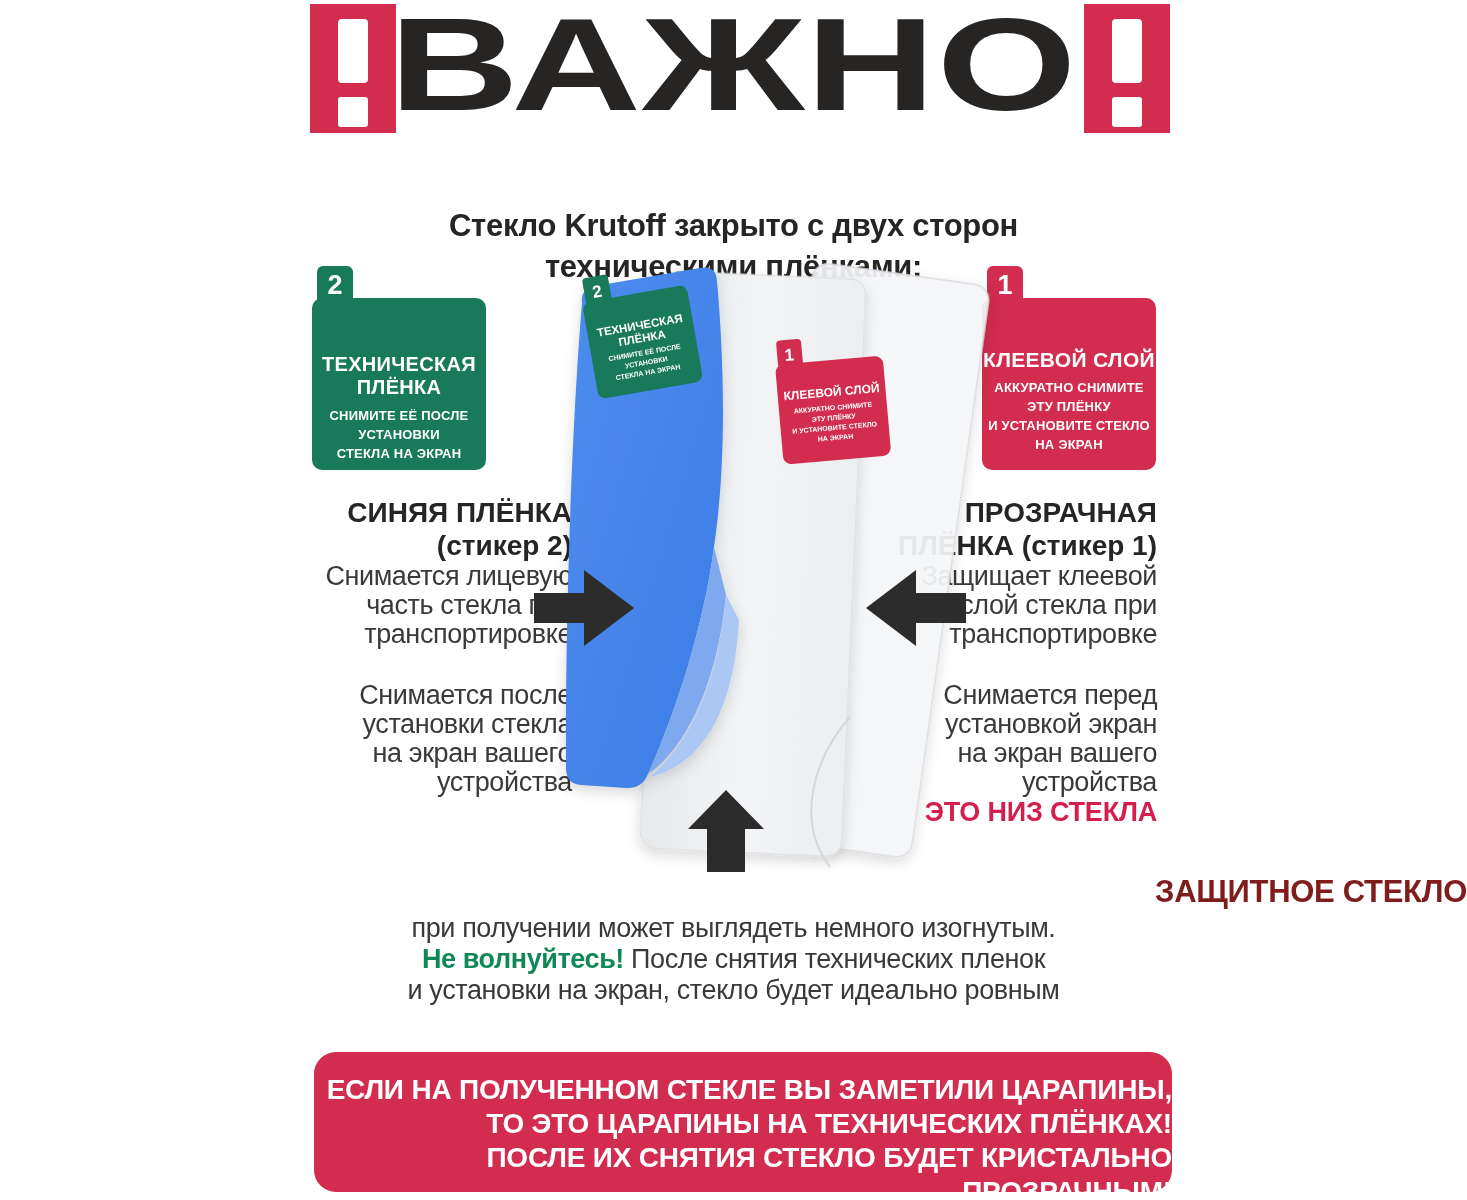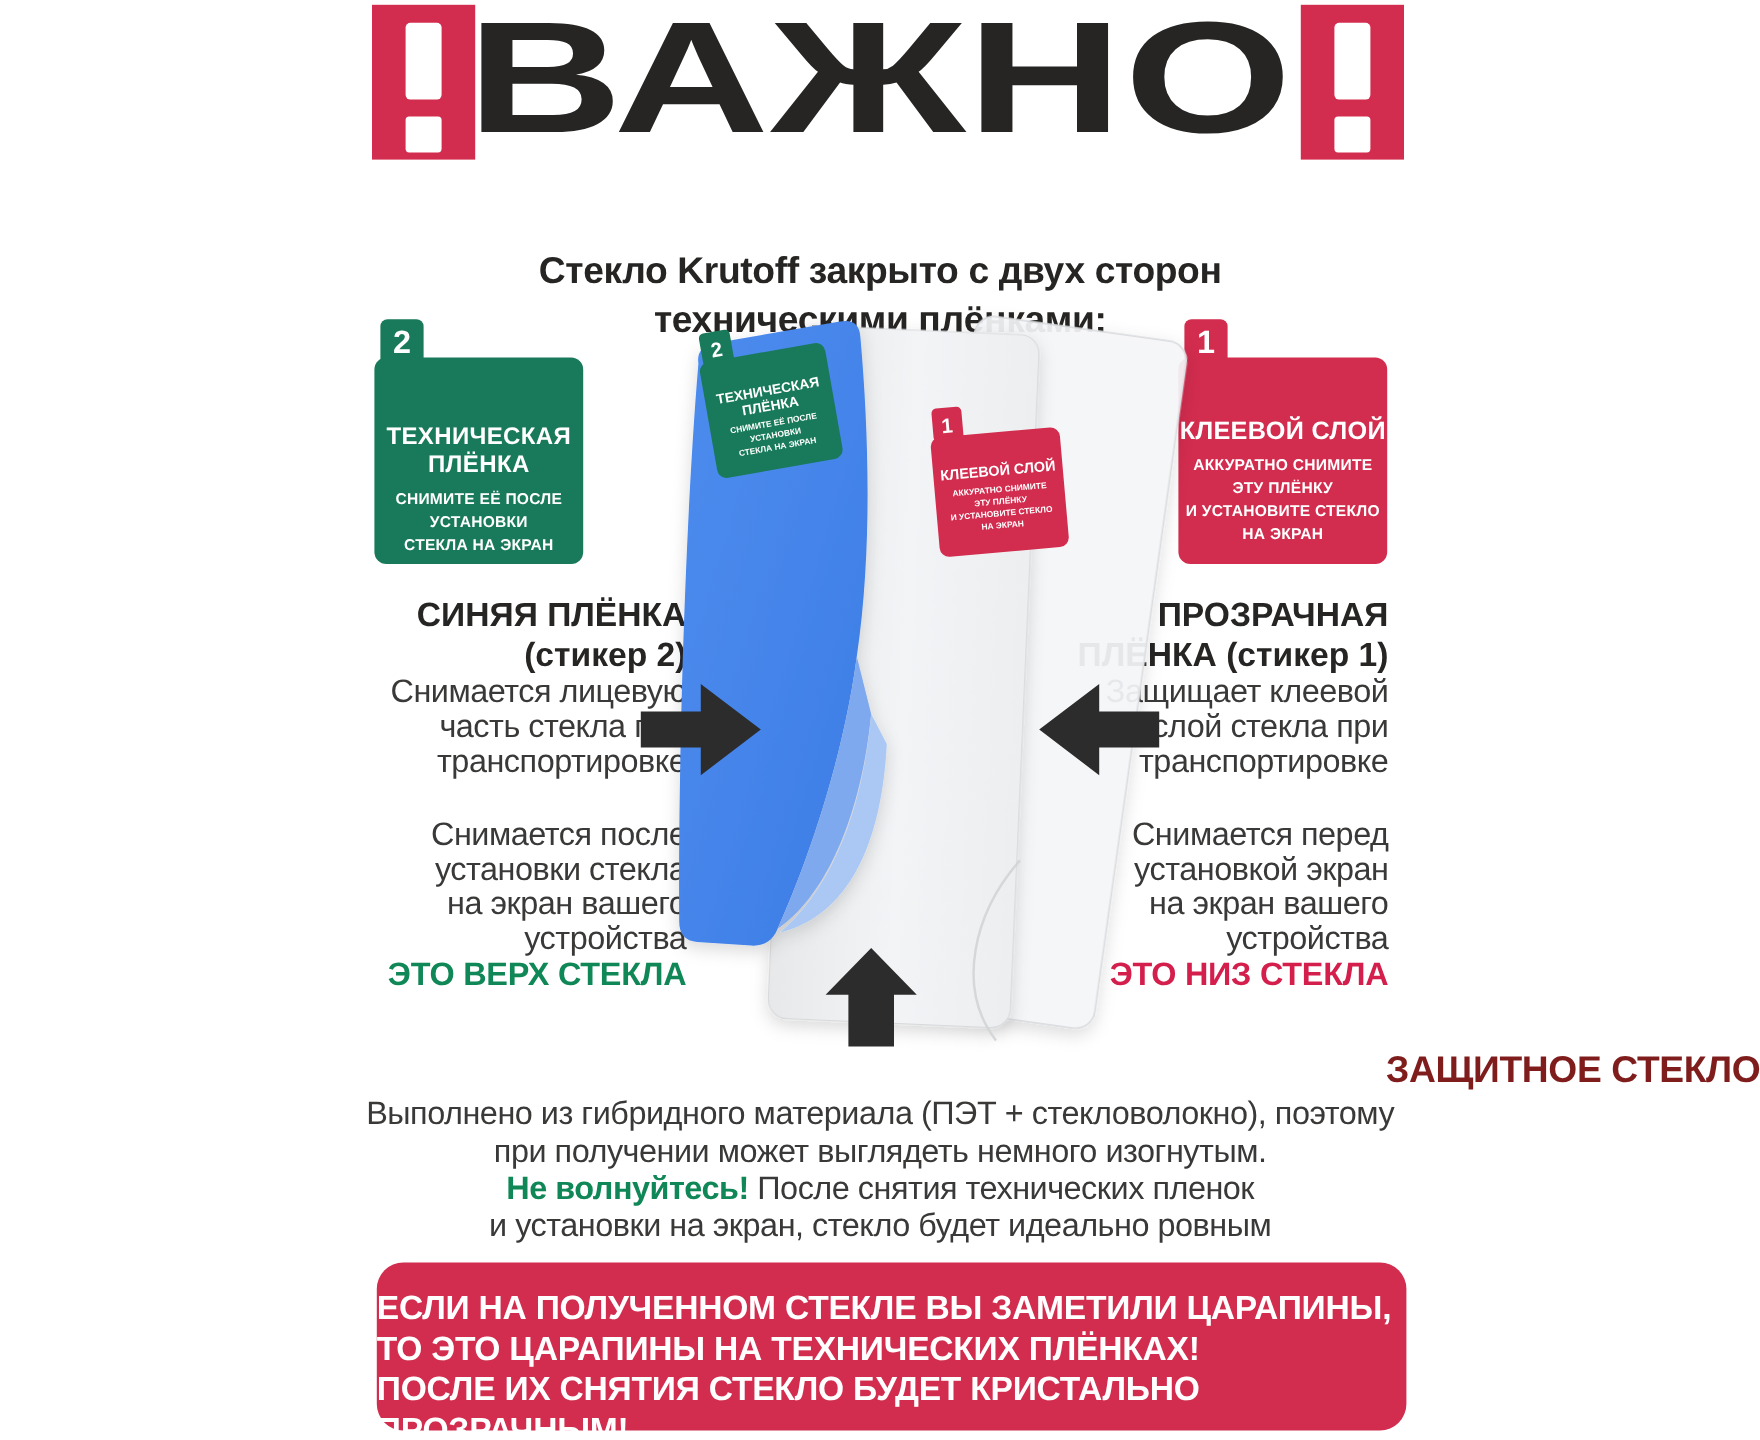--- a/index.html
+++ b/index.html
@@ -69,21 +69,21 @@
   .glass-text{
     position:absolute;left:0;right:0;top:913px;text-align:center;
     font-size:27px;line-height:31px;color:#3a3938;letter-spacing:-0.4px;
   }
   .glass-highlight{color:#108756;font-weight:bold;}
 
   
   .banner{
     position:absolute;left:314px;top:1052px;width:858px;height:140px;
     background:#d22c4e;border-radius:22px;box-sizing:border-box;padding-top:21px;
-    text-align:left;color:#fff;font-weight:bold;font-size:28px;line-height:34px;letter-spacing:-0.2px;
+    text-align:right;color:#fff;font-weight:bold;font-size:28px;line-height:34px;letter-spacing:-0.2px;
   }
 </style>
 </head>
 <body>
 
 <div class="canvas">
 
   <div class="excl excl-left">
     <div class="stem"></div>
     <div class="dot"></div>
@@ -129,21 +129,20 @@
   <div class="col col--left">
     <div class="col-heading pre">СИНЯЯ ПЛЁНКА
 (стикер 2)</div>
     <div class="col-para pre">Снимается лицевую
 часть стекла при
 транспортировке</div>
     <div class="col-para second pre">Снимается после
 установки стекла
 на экран вашего
 устройства</div>
-    <div class="col-footnote">ЭТО ВЕРХ СТЕКЛА</div>
   </div>
 
   <div class="col col--right">
     <div class="col-heading pre">ПРОЗРАЧНАЯ
 ПЛЁНКА (стикер 1)</div>
     <div class="col-para pre">Защищает клеевой
 слой стекла при
 транспортировке</div>
     <div class="col-para second pre">Снимается перед
 установкой экран
@@ -208,21 +207,20 @@
       <text x="54" y="80" text-anchor="middle" class="mini-small" font-size="7">НА ЭКРАН</text>
     </g>
 
     <polygon points="14,338 64,338 64,315 114,353 64,391 64,368 14,368" fill="#2c2c2c"></polygon>
     <polygon points="446,338 396,338 396,315 346,353 396,391 396,368 446,368" fill="#2c2c2c"></polygon>
     <polygon points="206,535 244,574 225,574 225,617 187,617 187,574 168,574" fill="#2c2c2c"></polygon>
   </svg>
 
   <div class="glass-heading">ЗАЩИТНОЕ СТЕКЛО</div>
   <div class="glass-text">
-    <div>Выполнено из гибридного материала (ПЭТ + стекловолокно), поэтому</div>
     <div>при получении может выглядеть немного изогнутым.</div>
     <div><span class="glass-highlight">Не волнуйтесь!</span><span> После снятия технических пленок</span></div>
     <div>и установки на экран, стекло будет идеально ровным</div>
   </div>
 
   <div class="banner">
     <div>ЕСЛИ НА ПОЛУЧЕННОМ СТЕКЛЕ ВЫ ЗАМЕТИЛИ ЦАРАПИНЫ,</div>
     <div>ТО ЭТО ЦАРАПИНЫ НА ТЕХНИЧЕСКИХ ПЛЁНКАХ!</div>
     <div>ПОСЛЕ ИХ СНЯТИЯ СТЕКЛО БУДЕТ КРИСТАЛЬНО ПРОЗРАЧНЫМ!</div>
   </div>

